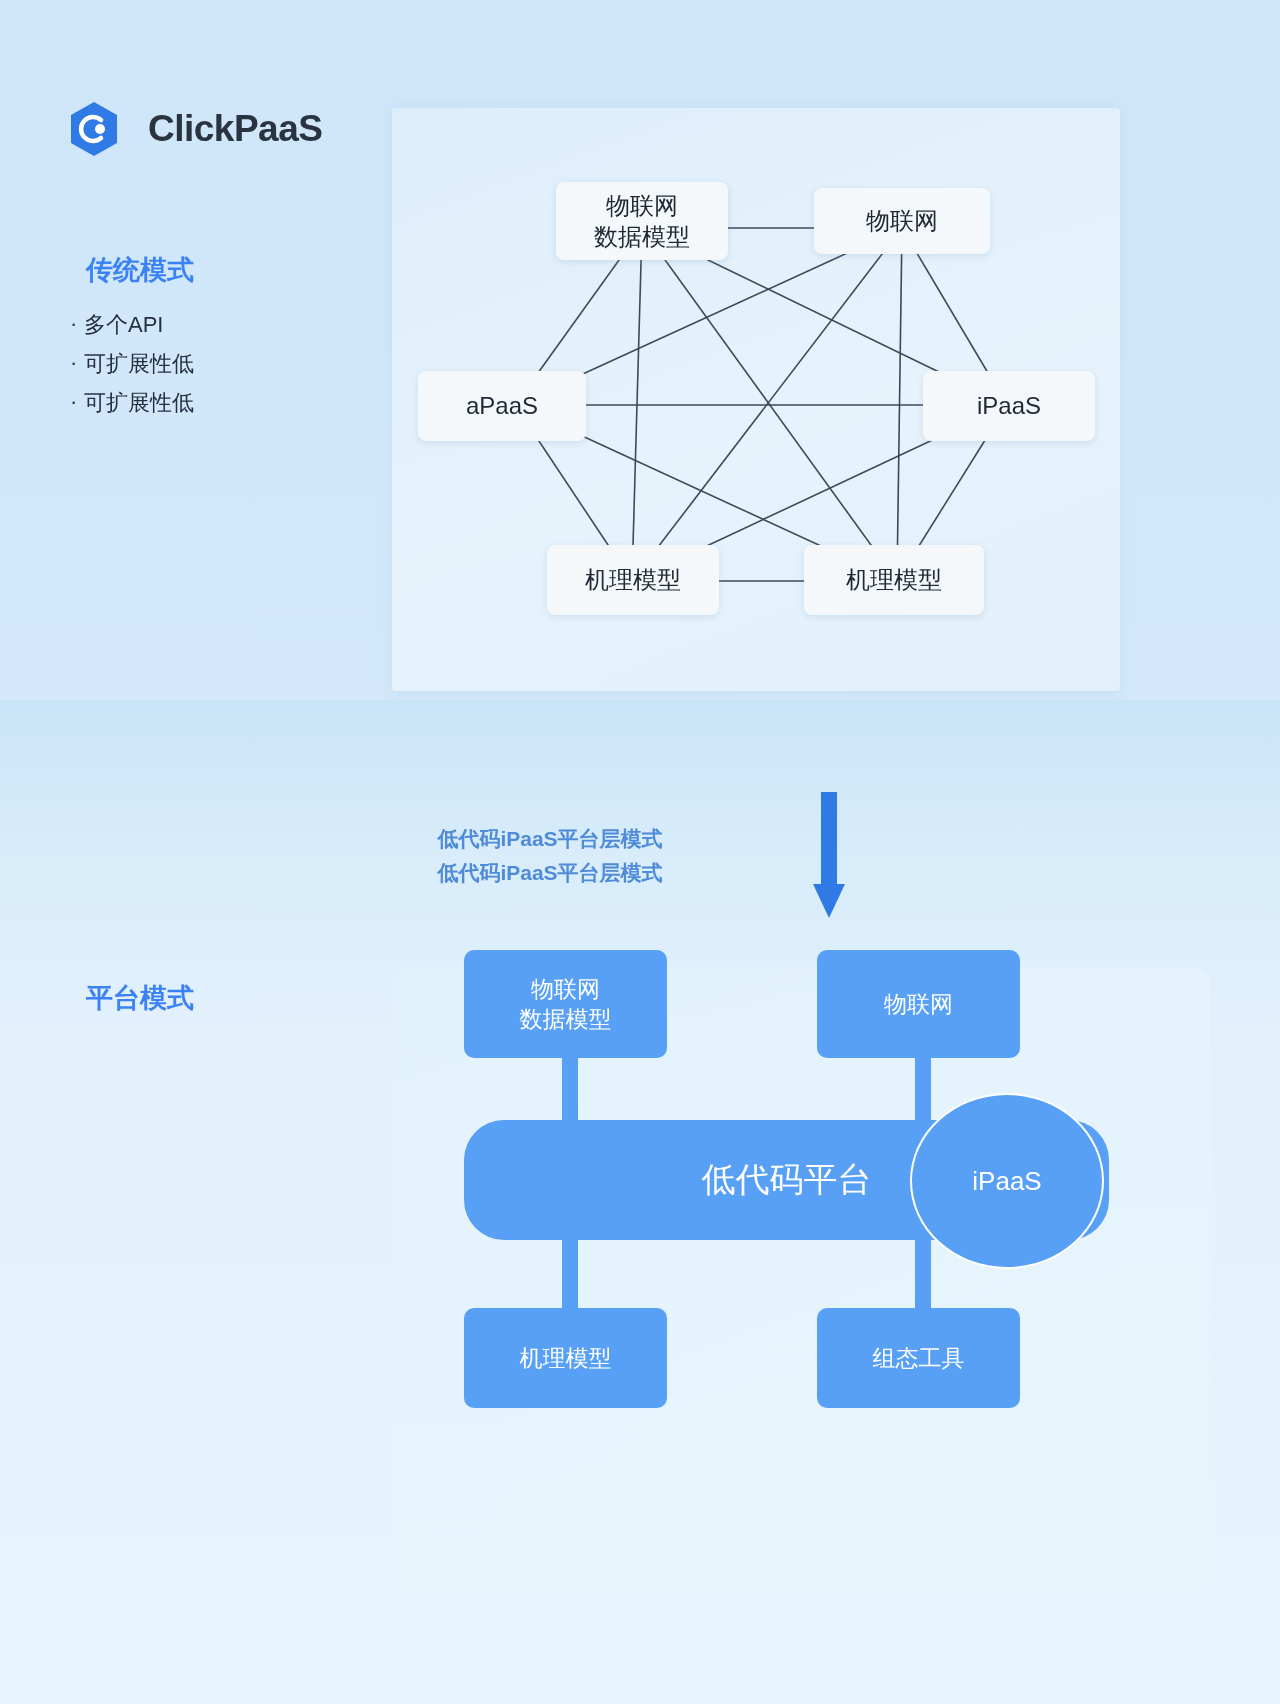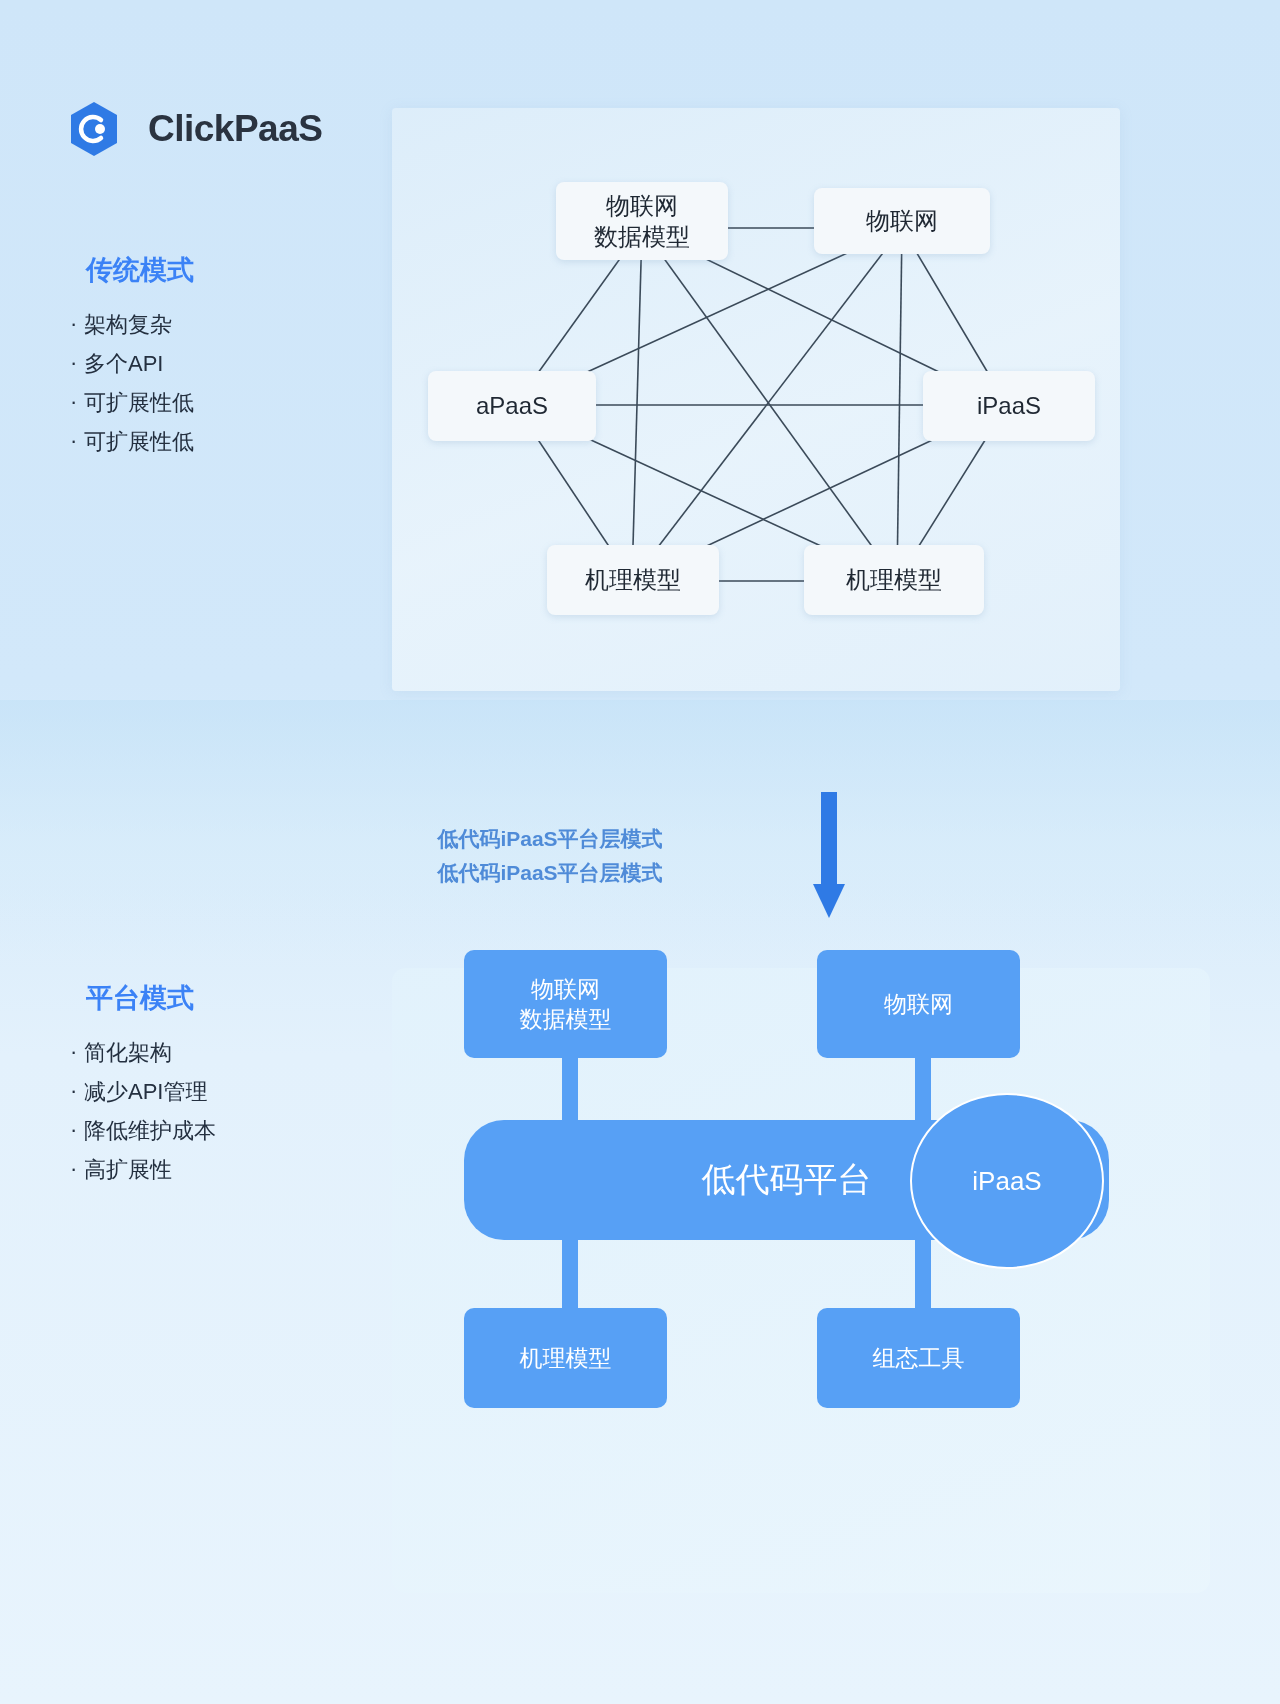--- a/index.html
+++ b/index.html
@@ -191,21 +191,20 @@
       <path d="M33 20 a12 12 0 1 0 0 18" fill="none" stroke="#ffffff" stroke-width="4.5" stroke-linecap="round"></path>
       <circle cx="32" cy="29" r="5" fill="#ffffff"></circle>
     </svg>
   </div>
   <div class="brand-name">ClickPaaS</div>
 </div>
 
 <div class="side-block" style="left:68px; top:252px;">
   <div class="side-title">传统模式</div>
   <ul class="side-list">
-    <li>架构复杂</li>
     <li>多个API</li>
     <li>可扩展性低</li>
     <li>可扩展性低</li>
   </ul>
 </div>
 
 <div class="panel-top">
 
   <svg class="lines" width="728" height="583">
     <g stroke="#3b4a59" stroke-width="1.6" fill="none">
@@ -229,21 +228,21 @@
 
       <line x1="240" y1="473" x2="505" y2="473"></line>
     </g>
   </svg>
 
   <div class="node-plain" style="left:164px; top:74px; width:172px; height:78px; flex-direction:column;">
     <span>物联网</span>
     <span>数据模型</span>
   </div>
   <div class="node-plain" style="left:422px; top:80px; width:176px; height:66px;">物联网</div>
-  <div class="node-plain" style="left:36px; top:263px; width:168px; height:70px;">aPaaS</div>
+  <div class="node-plain" style="left:26px; top:263px; width:168px; height:70px;">aPaaS</div>
   <div class="node-plain" style="left:531px; top:263px; width:172px; height:70px;">iPaaS</div>
   <div class="node-plain" style="left:155px; top:437px; width:172px; height:70px;">机理模型</div>
   <div class="node-plain" style="left:412px; top:437px; width:180px; height:70px;">机理模型</div>
 </div>
 
 <div class="mid-band"></div>
 
 <div class="mid-caption">
   <div>低代码iPaaS平台层模式</div>
   <div>低代码iPaaS平台层模式</div>
@@ -251,26 +250,20 @@
 
 <div class="arrow-down">
   <svg width="34" height="130" viewBox="0 0 34 130">
     <rect x="9" y="0" width="16" height="96" fill="#2f7ae5"></rect>
     <polygon points="1,92 33,92 17,126" fill="#2f7ae5"></polygon>
   </svg>
 </div>
 
 <div class="side-block" style="left:68px; top:980px;">
   <div class="side-title">平台模式</div>
-  <ul class="side-list">
-    <li>简化架构</li>
-    <li>减少API管理</li>
-    <li>降低维护成本</li>
-    <li>高扩展性</li>
-  </ul>
 </div>
 
 <div class="panel-bottom">
 
   <div class="connector" style="left:170px; top:90px; width:16px; height:62px;"></div>
   <div class="connector" style="left:523px; top:90px; width:16px; height:62px;"></div>
   <div class="connector" style="left:170px; top:272px; width:16px; height:68px;"></div>
   <div class="connector" style="left:523px; top:272px; width:16px; height:68px;"></div>
 
   <div class="node-blue" style="left:72px; top:-18px; width:203px; height:108px; flex-direction:column;">

